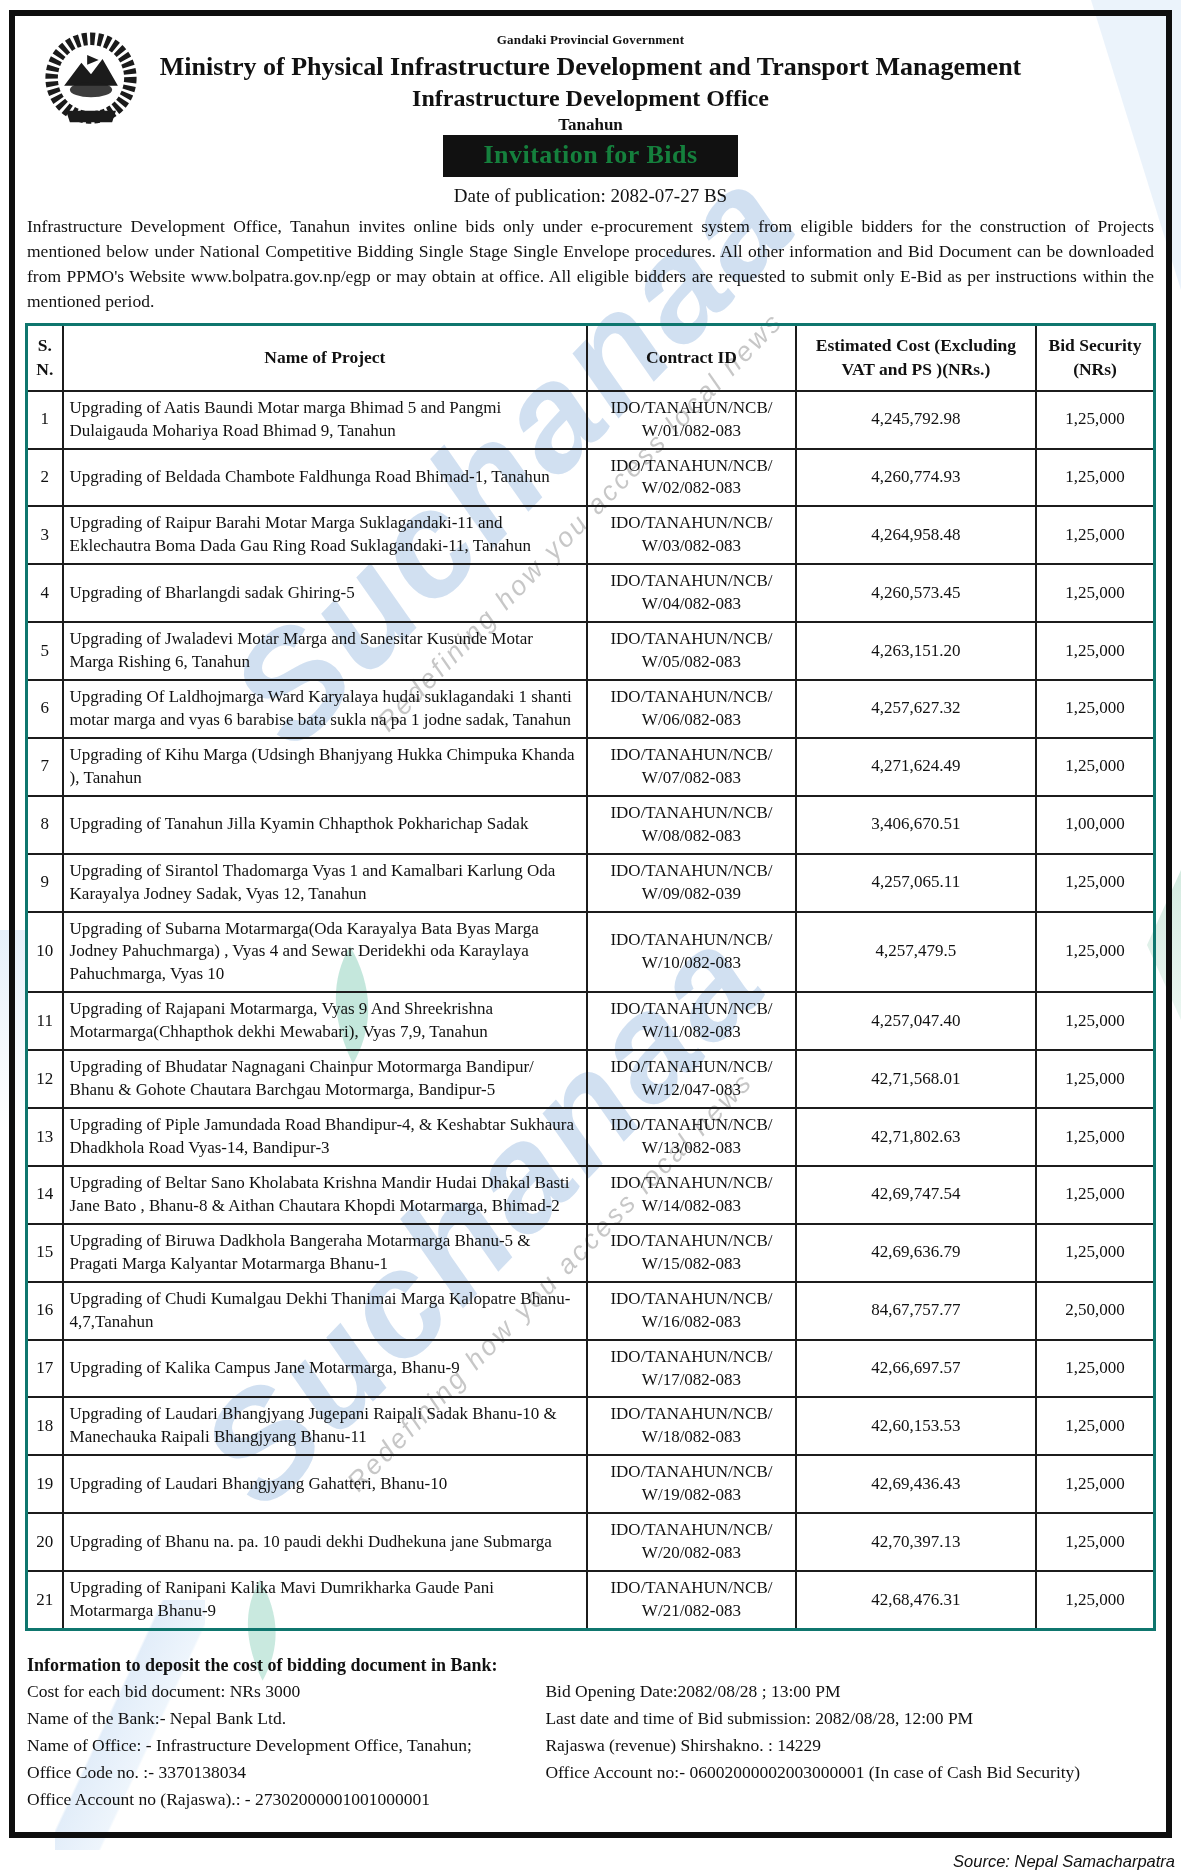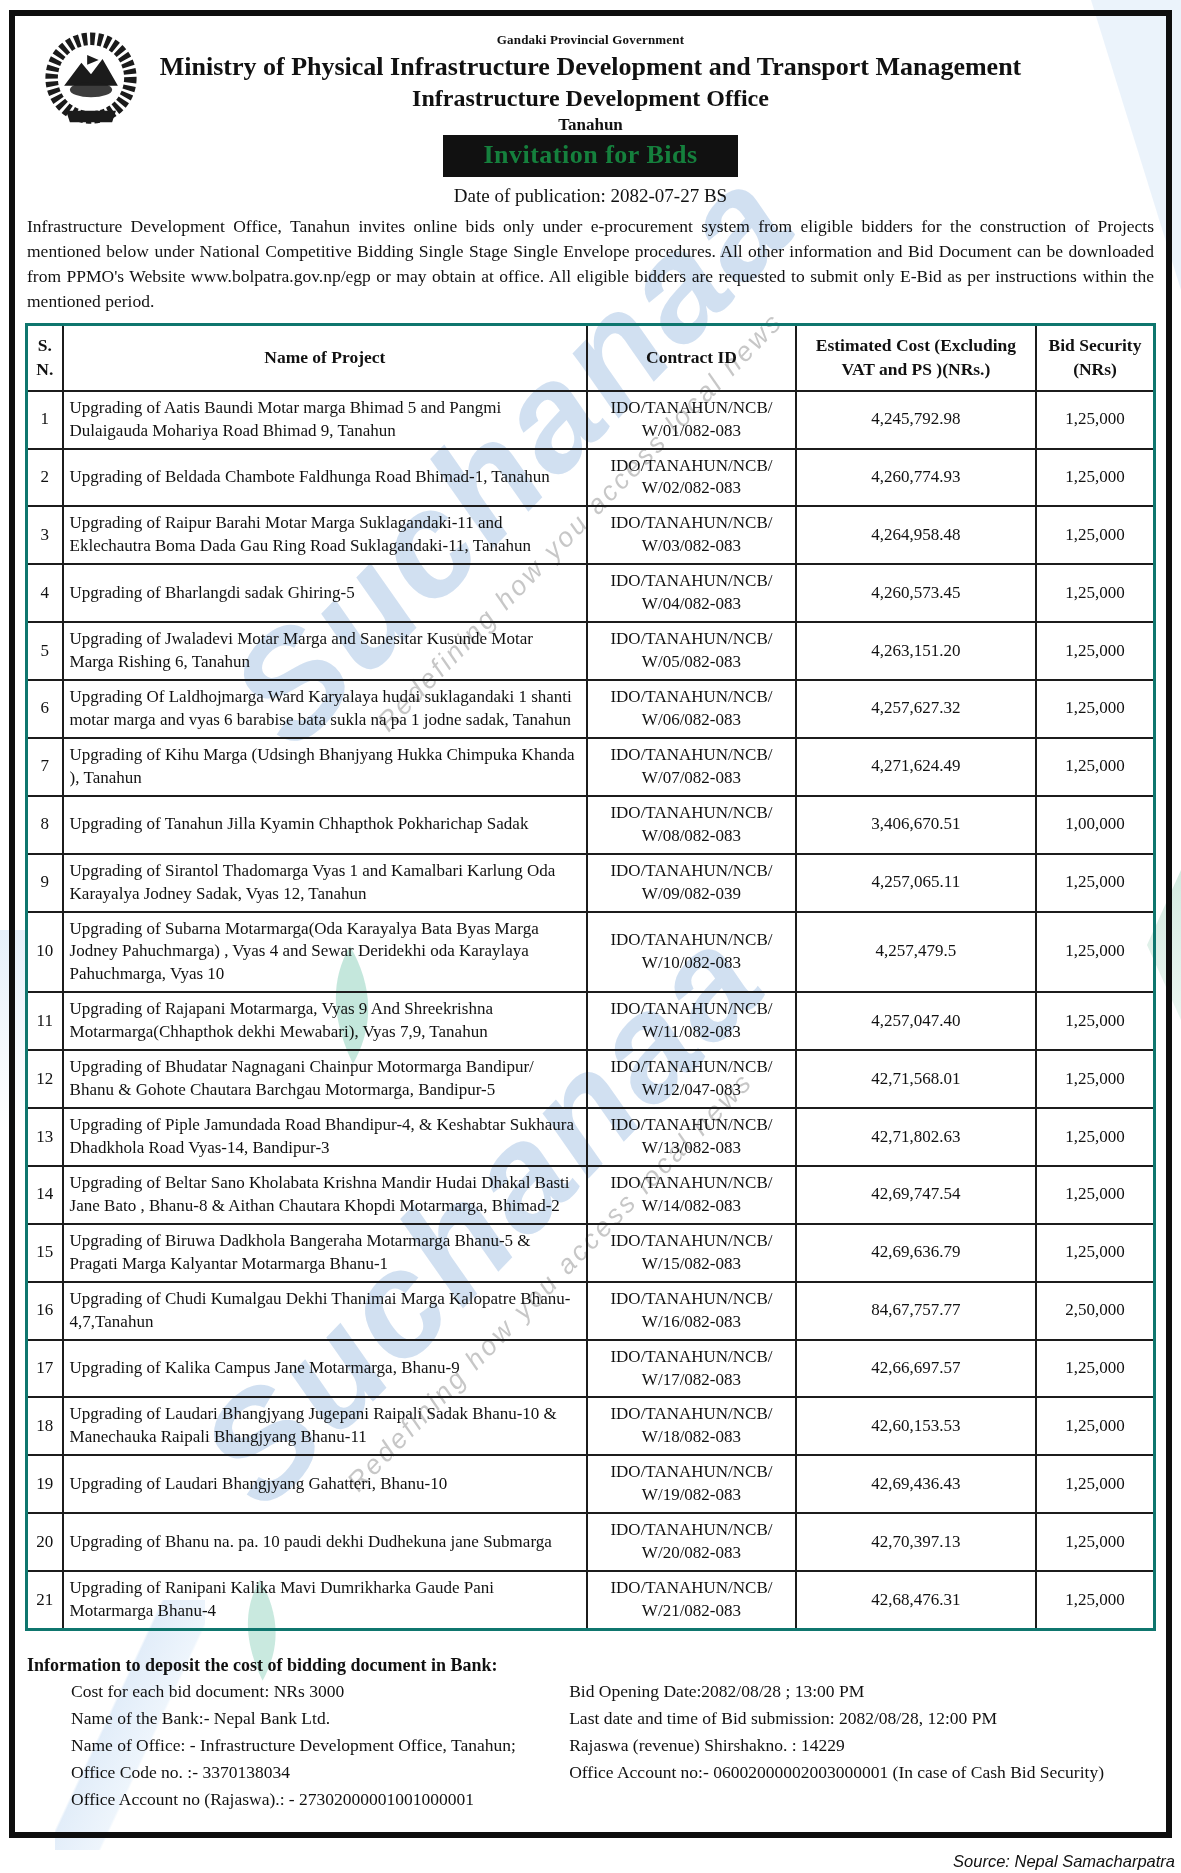--- a/index.html
+++ b/index.html
@@ -88,21 +88,21 @@
   col.c-cid { width: 18.5%; }
   col.c-cost { width: 21.3%; }
   col.c-sec { width: 10.5%; }
   td.sn { text-align: center; }
   td.name { text-align: left; padding-left: 10px; }
   td.cid, td.cost, td.sec { text-align: center; }
 
   
   .bank-section { margin-top: 0; border-top: 0; padding: 24px 2px 4px 2px; font-size: 17.5px; }
   .bank-title { font-weight: bold; font-size: 18px; margin-bottom: 2px; }
-  .bank-cols { display: flex; margin-left: 44px; }
+  .bank-cols { display: flex; }
   .bank-left { width: 46%; }
   .bank-right { width: 54%; }
   .bank-line { line-height: 1.55; }
 
   .source-line {
     text-align: right; font-style: italic; font-size: 16.5px;
     margin: 14px 6px 0 0; position: relative; z-index: 2;
     font-family: "Liberation Sans", "DejaVu Sans", sans-serif;
   }
 </style>
@@ -327,21 +327,21 @@
       <tr>
         <td class="sn">20</td>
         <td class="name">Upgrading of Bhanu na. pa. 10 paudi dekhi Dudhekuna jane Submarga</td>
         <td class="cid"><span class="cid-l1">IDO/TANAHUN/NCB/</span><br><span class="cid-l2">W/20/082-083</span></td>
         <td class="cost">42,70,397.13</td>
         <td class="sec">1,25,000</td>
       </tr>
 
       <tr>
         <td class="sn">21</td>
-        <td class="name">Upgrading of Ranipani Kalika Mavi Dumrikharka Gaude Pani Motarmarga Bhanu-4</td>
+        <td class="name">Upgrading of Ranipani Kalika Mavi Dumrikharka Gaude Pani Motarmarga Bhanu-9</td>
         <td class="cid"><span class="cid-l1">IDO/TANAHUN/NCB/</span><br><span class="cid-l2">W/21/082-083</span></td>
         <td class="cost">42,68,476.31</td>
         <td class="sec">1,25,000</td>
       </tr>
     </tbody>
     </table>
 
     <div class="bank-section">
       <div class="bank-title">Information to deposit the cost of bidding document in Bank:</div>
       <div class="bank-cols">

